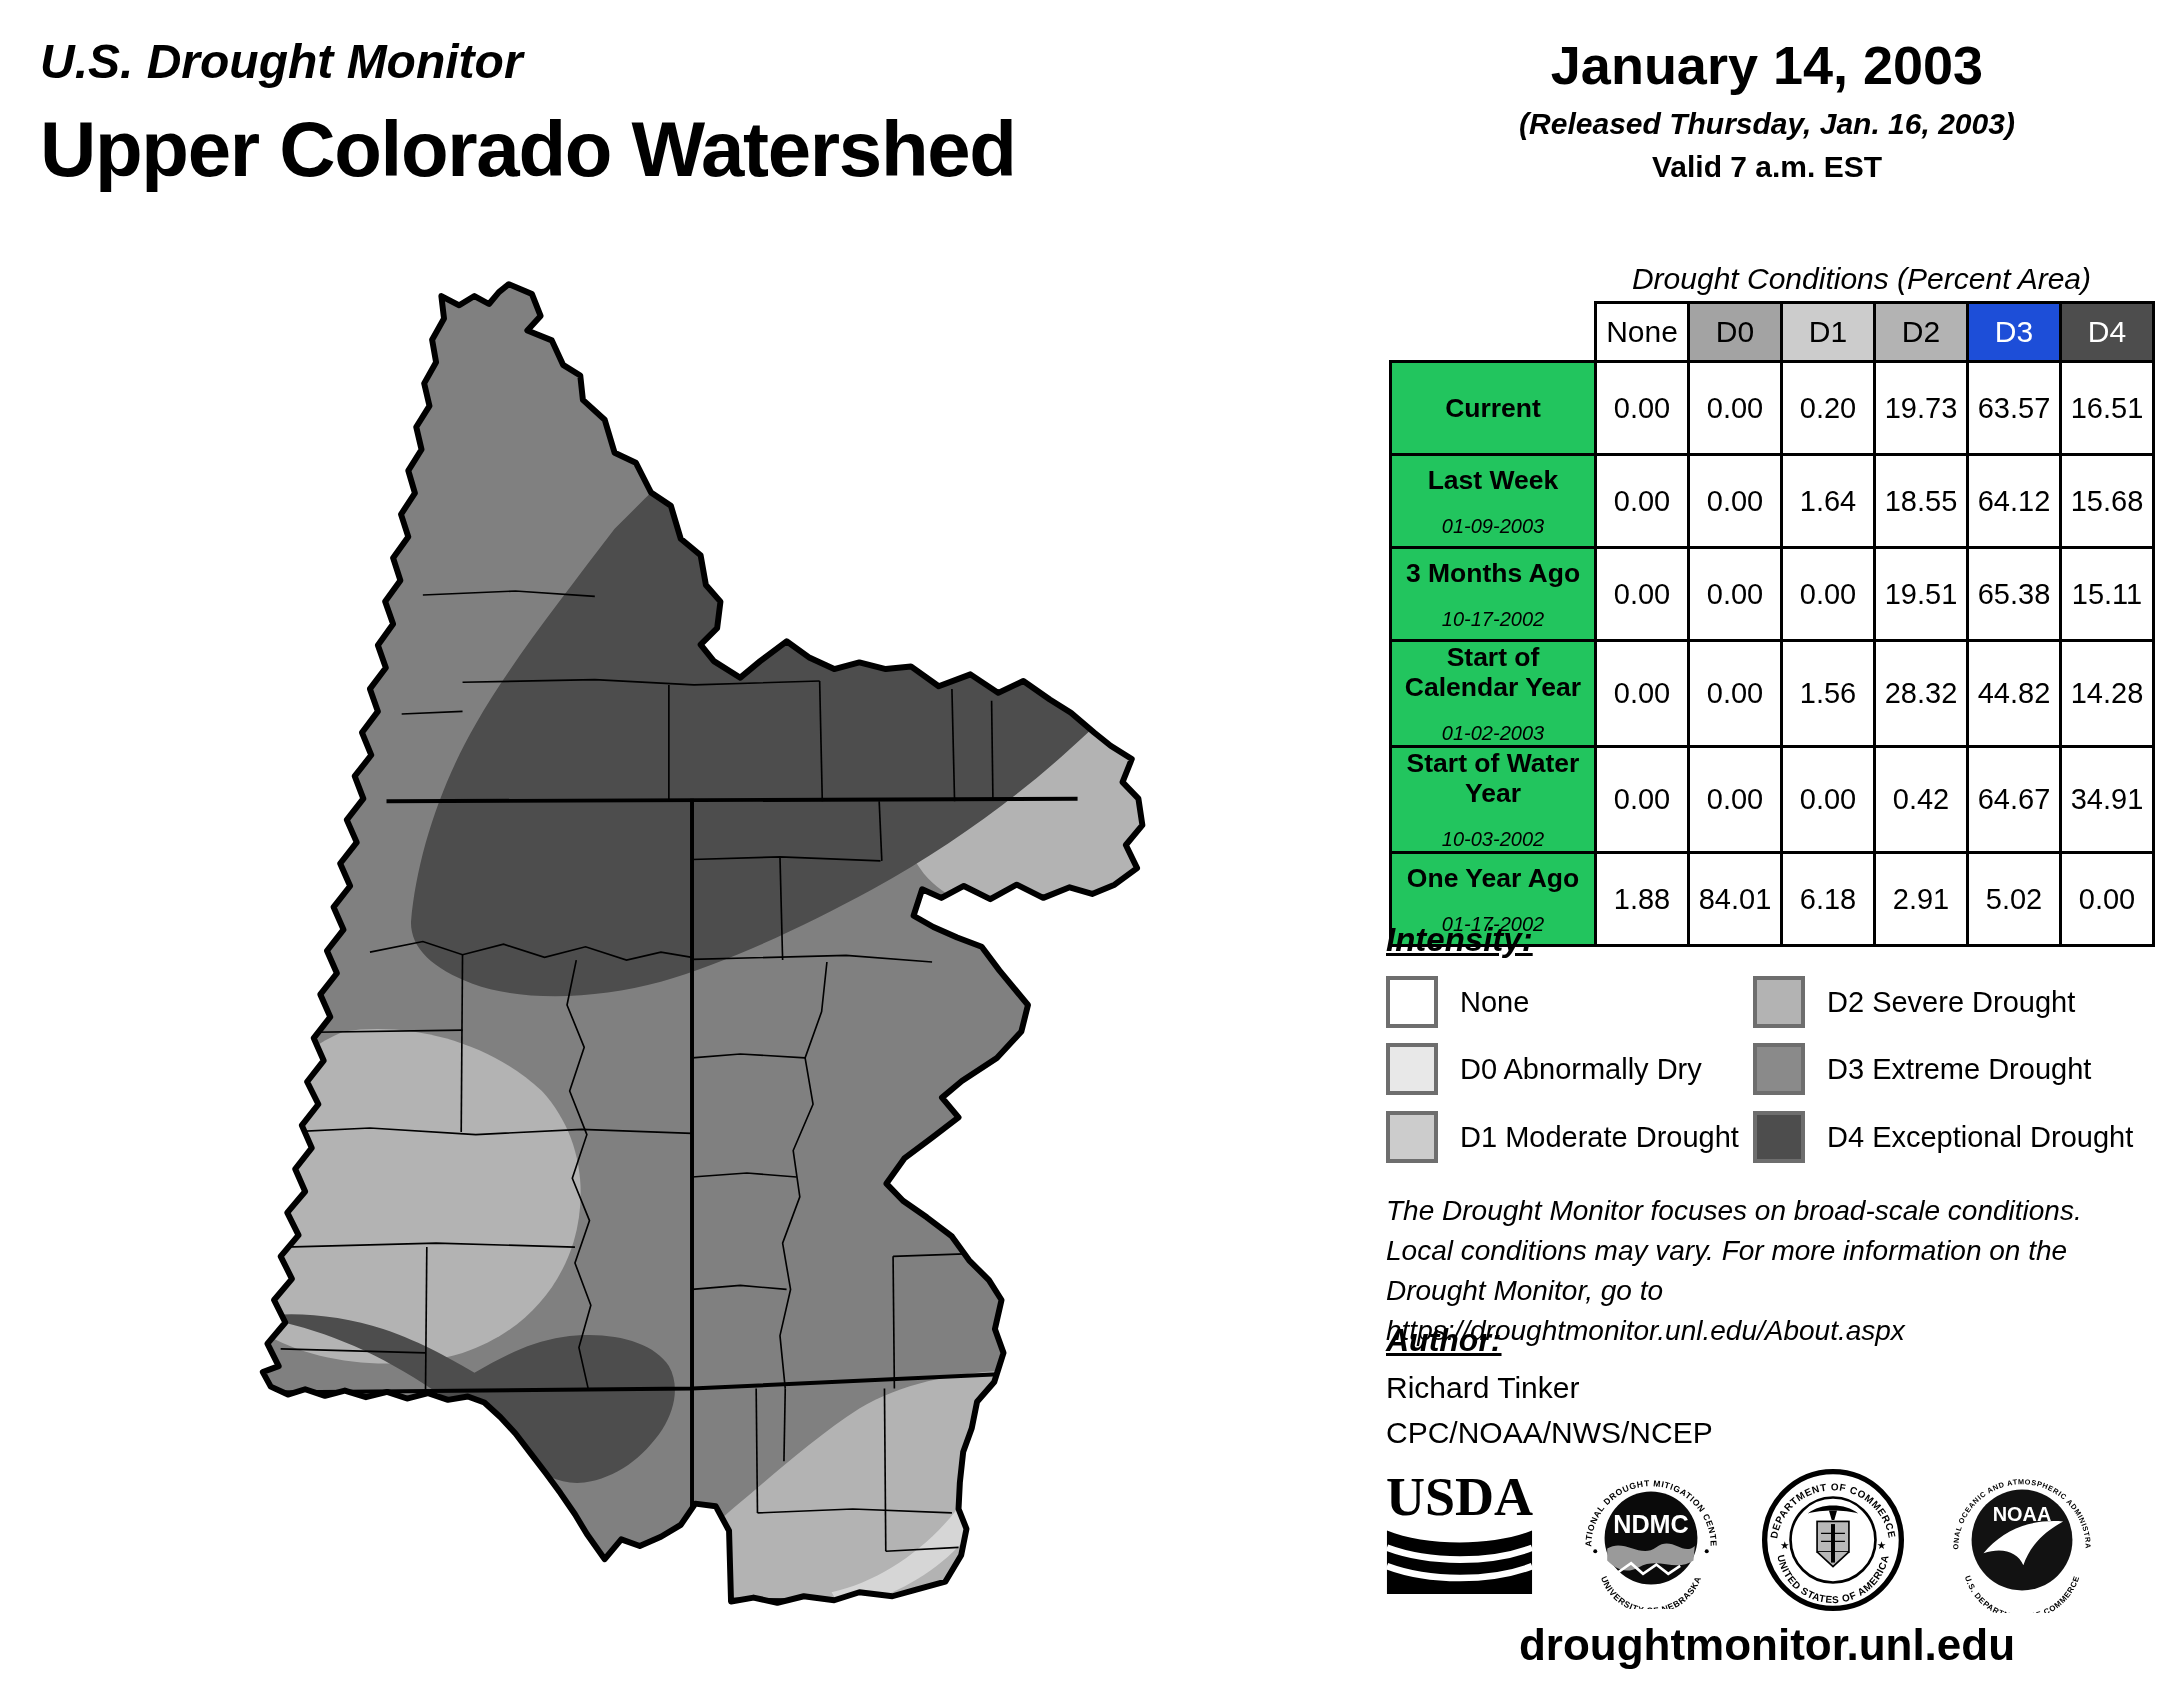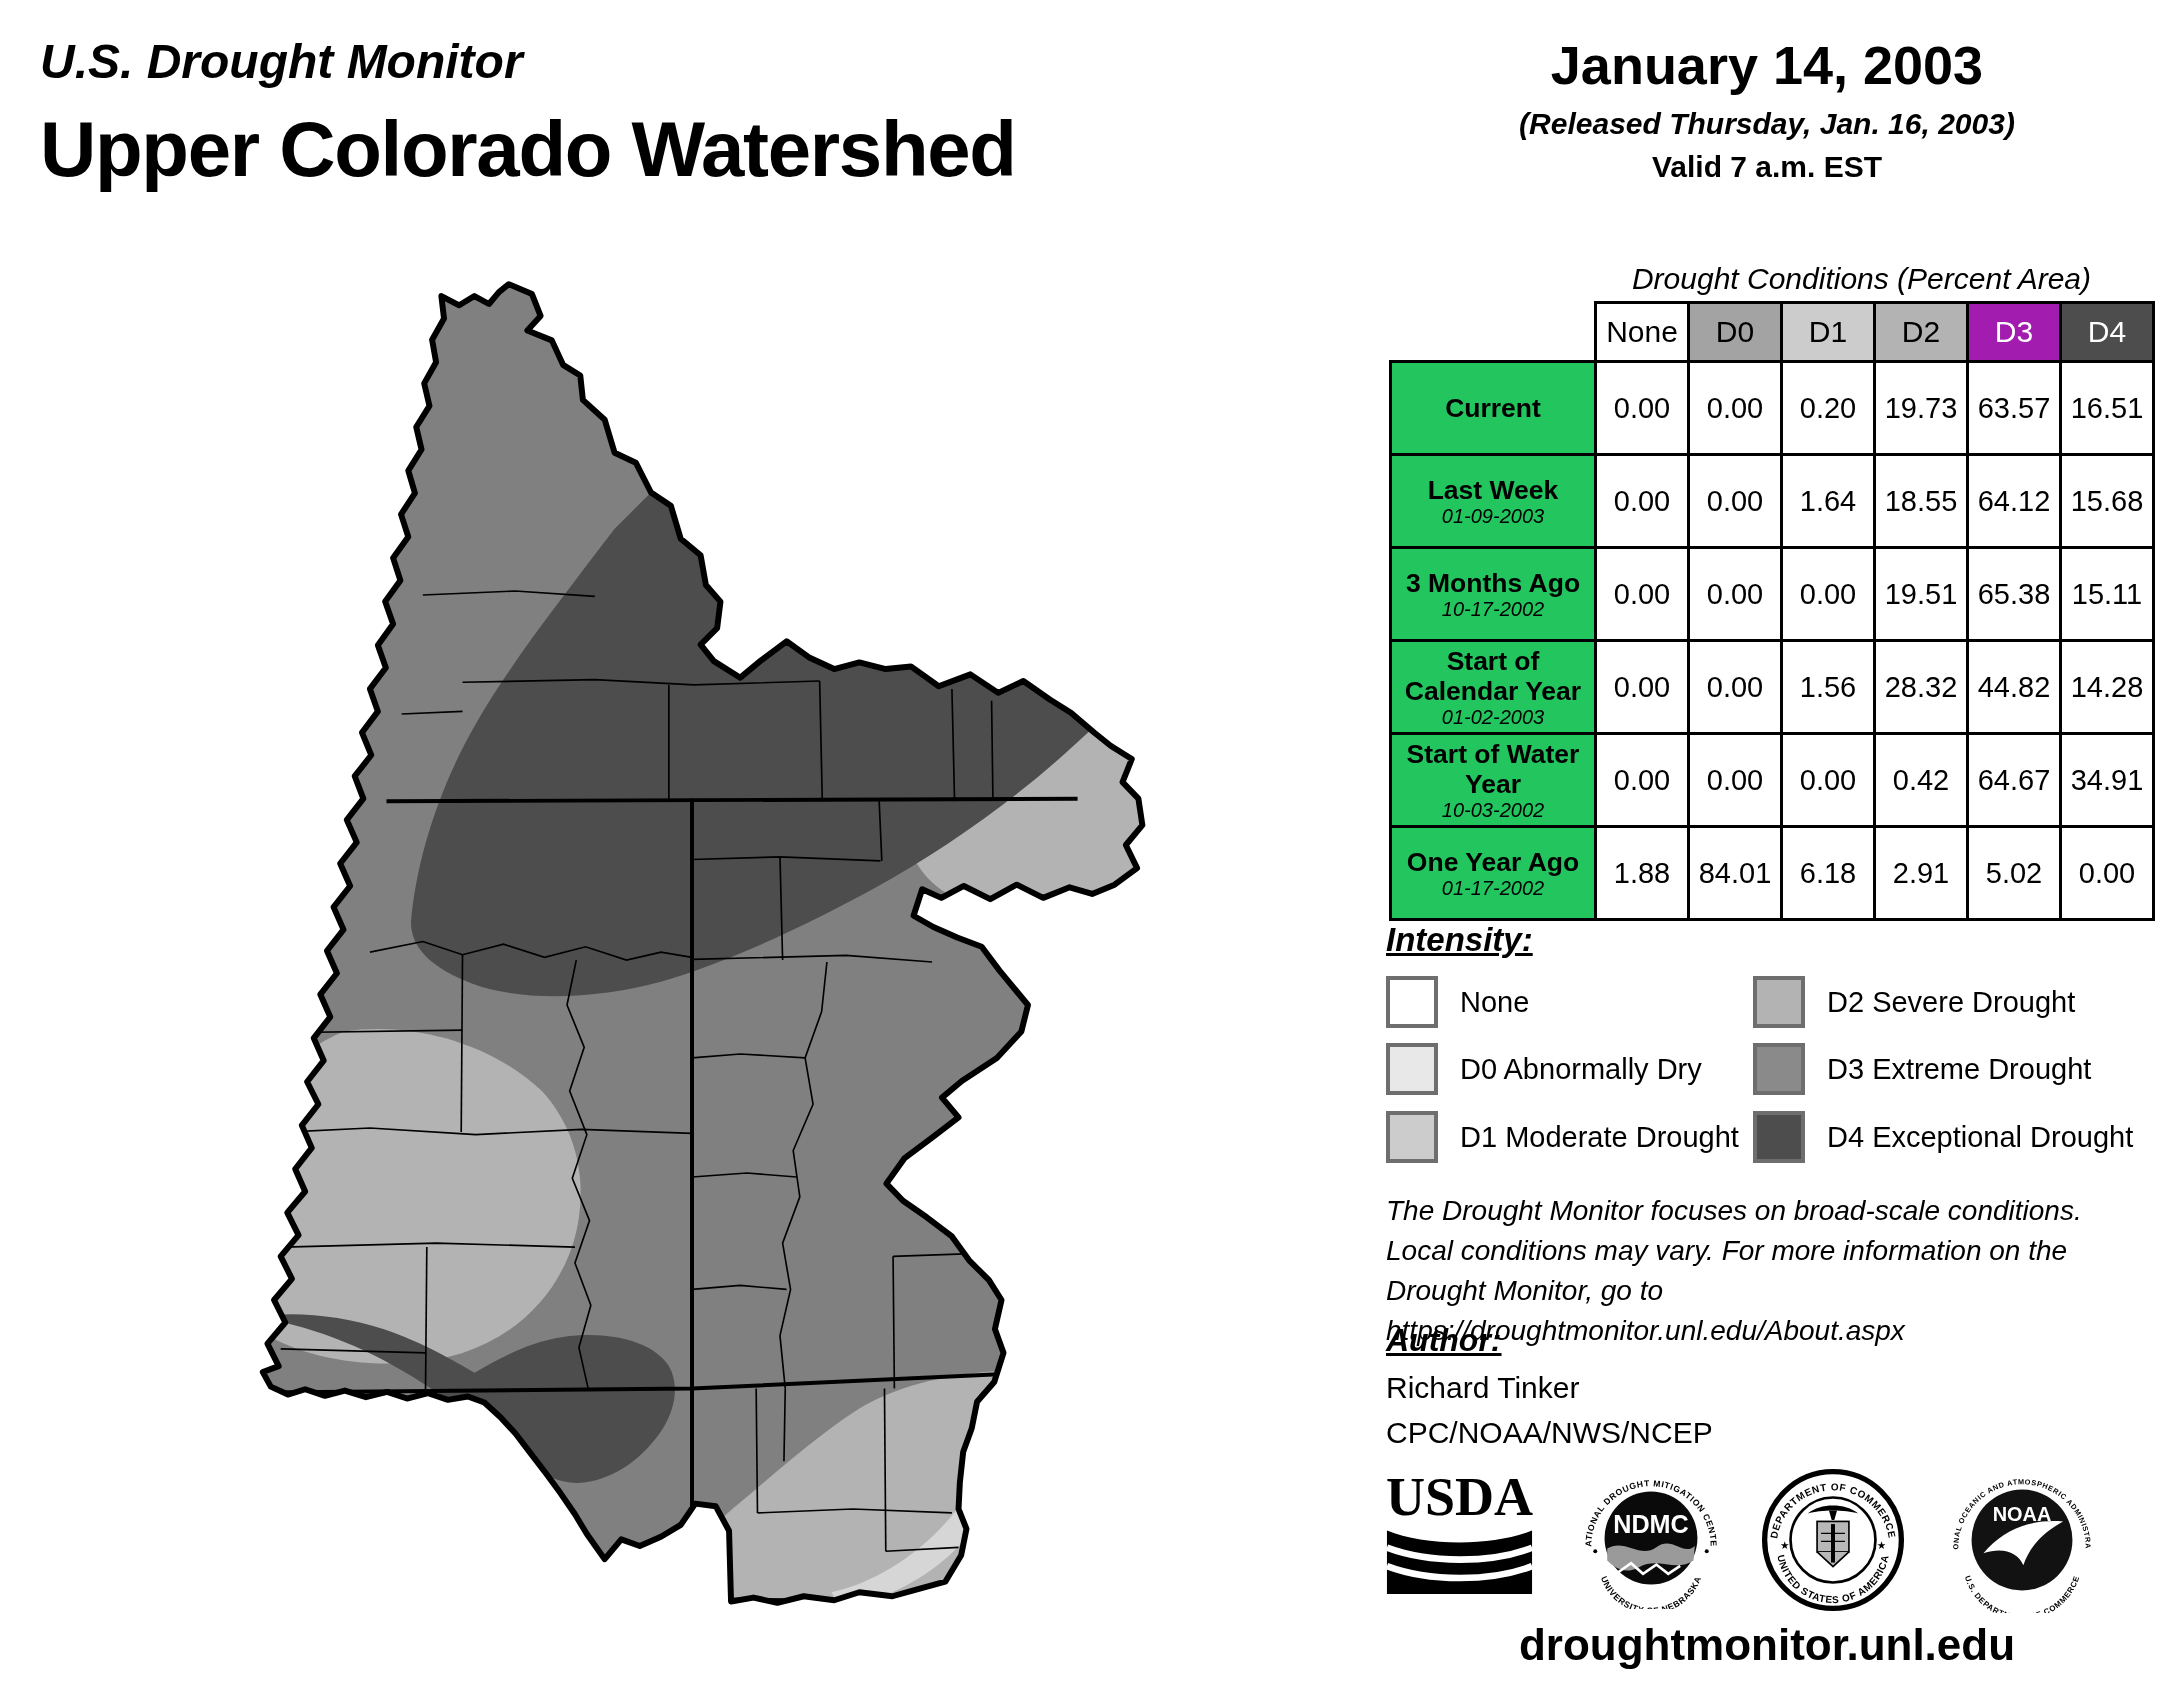--- a/index.html
+++ b/index.html
@@ -20,21 +20,21 @@
   
   .tbl-caption{position:absolute;left:1590px;top:262px;width:543px;text-align:center;
                font-style:italic;font-size:30px;}
   table.drought{position:absolute;left:1389px;top:301px;border-collapse:collapse;table-layout:fixed;}
   table.drought td{border:3.3px solid #000;text-align:center;vertical-align:middle;padding:0;}
   table.drought td.corner{border:none;background:#fff;}
   td.hdr{width:90px;height:56px;font-size:30px;}
   td.hdr.light-text{color:#fff;}
   td.rowlabel{width:202px;height:90px;background:#22c55e;}
   .rl-main{font-weight:bold;font-size:26.5px;line-height:30px;}
-  .rl-date{font-style:italic;font-size:20px;margin-top:0;}
+  .rl-date{font-style:italic;font-size:20px;margin-top:20px;}
   td.val{width:90px;height:90px;font-size:29px;background:#fff;}
 
   
   .intensity-head{position:absolute;left:1386px;top:921px;font-size:33px;font-weight:bold;
                   font-style:italic;text-decoration:underline;}
   .leg-item{position:absolute;height:53px;}
   .leg-swatch{position:absolute;left:0;top:0;width:52px;height:52px;border:4px solid #6e6e6e;box-sizing:border-box;}
   .leg-label{position:absolute;left:74px;top:0;height:53px;line-height:53px;font-size:29px;white-space:nowrap;}
 
   
@@ -150,21 +150,21 @@
   <div class="tbl-caption">Drought Conditions (Percent Area)</div>
 
   <table class="drought">
     <tbody>
         <tr>
       <td class="corner"></td>
       <td class="hdr" style="background-color: rgb(255, 255, 255);">None</td>
       <td class="hdr" style="background-color: #a3a3a3;">D0</td>
       <td class="hdr" style="background-color: rgb(204, 204, 204);">D1</td>
       <td class="hdr" style="background-color: rgb(179, 179, 179);">D2</td>
-      <td class="hdr light-text" style="background-color: #a21caf; margin-top: 40px;">D3</td>
+      <td class="hdr light-text" style="background-color: #1d4ed8; margin-top: 40px;">D3</td>
       <td class="hdr light-text" style="background-color: rgb(77, 77, 77);">D4</td>
     </tr>
     <tr>
       <td class="rowlabel">
             <div class="rl-main">Current</div>
           </td>
       <td class="val">0.00</td>
       <td class="val">0.00</td>
       <td class="val">0.20</td>
       <td class="val">19.73</td>

